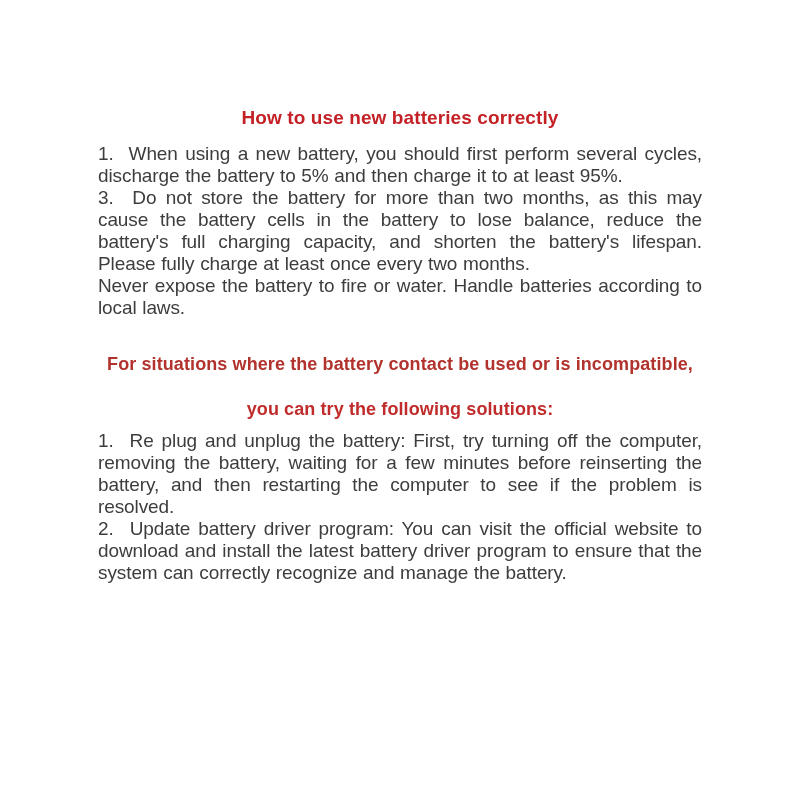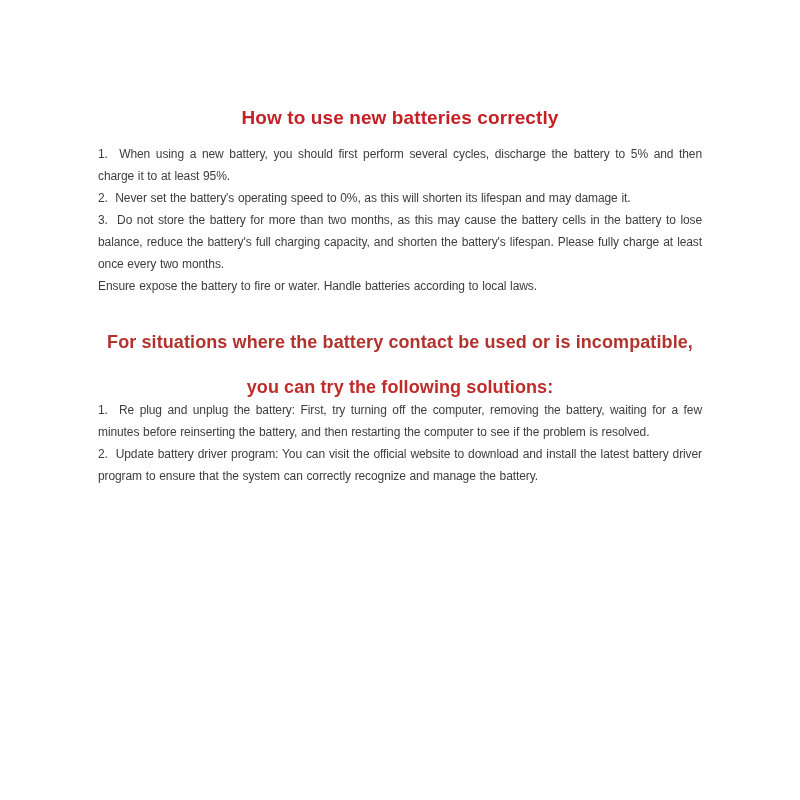--- a/index.html
+++ b/index.html
@@ -23,58 +23,57 @@
     margin: 0 0 13px 0;
     font-size: 19px;
     line-height: 24px;
     font-weight: 700;
     text-align: center;
     color: var(--heading1-red, #c42127);
     letter-spacing: 0.1px;
   }
   .body-par {
     margin: 0;
-    font-size: 12px;
+    font-size: 19px;
     line-height: 22px;
     text-align: justify;
     color: var(--body-text, #3d3d3d);
     letter-spacing: -0.1px;
     word-spacing: 0.5px;
   }
   .h2a {
     margin: 33px 0 0 0;
     font-size: 18px;
     line-height: 24px;
     font-weight: 700;
     text-align: center;
     color: var(--heading2-red, #b2332e);
     letter-spacing: 0.1px;
   }
   .h2b {
-    margin: 21px 0 0 0;
+    margin: 21px 0 9px 0;
     font-size: 18px;
     line-height: 24px;
     font-weight: 700;
     text-align: center;
     color: var(--heading3-red, #bf2c2b);
     letter-spacing: 0.1px;
   }
 </style>
 </head>
 <body>
 
 <div class="page">
   <div class="content">
 
     <h1 class="h1">How to use new batteries correctly</h1>
 
     <p class="body-par">1.&nbsp; When using a new battery, you should first perform several cycles, discharge the battery to 5% and then charge it to at least 95%.</p>
-    <p class="body-par">2.&nbsp; Never set the battery's operating speed to 0%, as this will shorten its lifespan and may damage it.</p>
     <p class="body-par">3.&nbsp; Do not store the battery for more than two months, as this may cause the battery cells in the battery to lose balance, reduce the battery's full charging capacity, and shorten the battery's lifespan. Please fully charge at least once every two months.</p>
-    <p class="body-par">Ensure expose the battery to fire or water. Handle batteries according to local laws.</p>
+    <p class="body-par">Never expose the battery to fire or water. Handle batteries according to local laws.</p>
 
     <h2 class="h2a">For situations where the battery contact be used or is incompatible,</h2>
     <h2 class="h2b">you can try the following solutions:</h2>
 
     <p class="body-par">1.&nbsp; Re plug and unplug the battery: First, try turning off the computer, removing the battery, waiting for a few minutes before reinserting the battery, and then restarting the computer to see if the problem is resolved.</p>
     <p class="body-par">2.&nbsp; Update battery driver program: You can visit the official website to download and install the latest battery driver program to ensure that the system can correctly recognize and manage the battery.</p>
 
   </div>
 </div>
 

